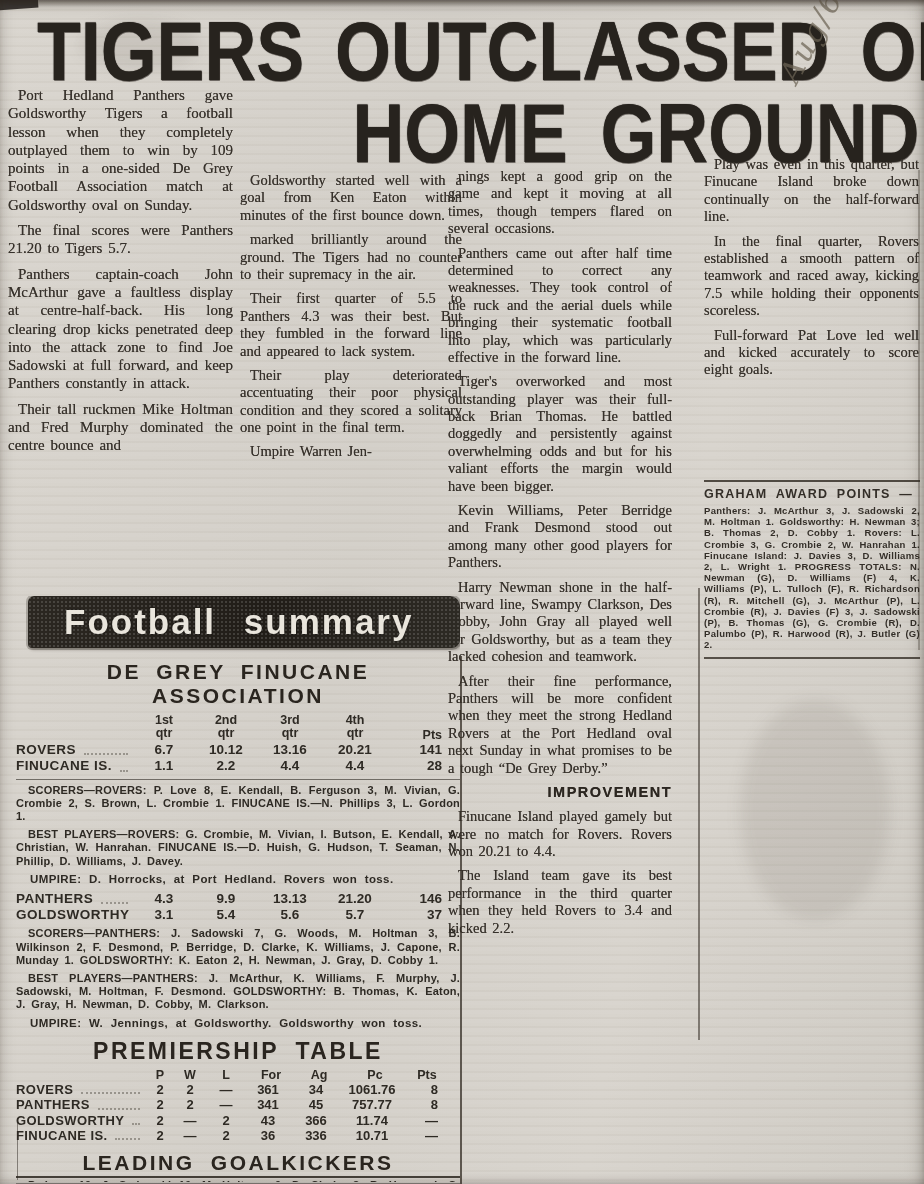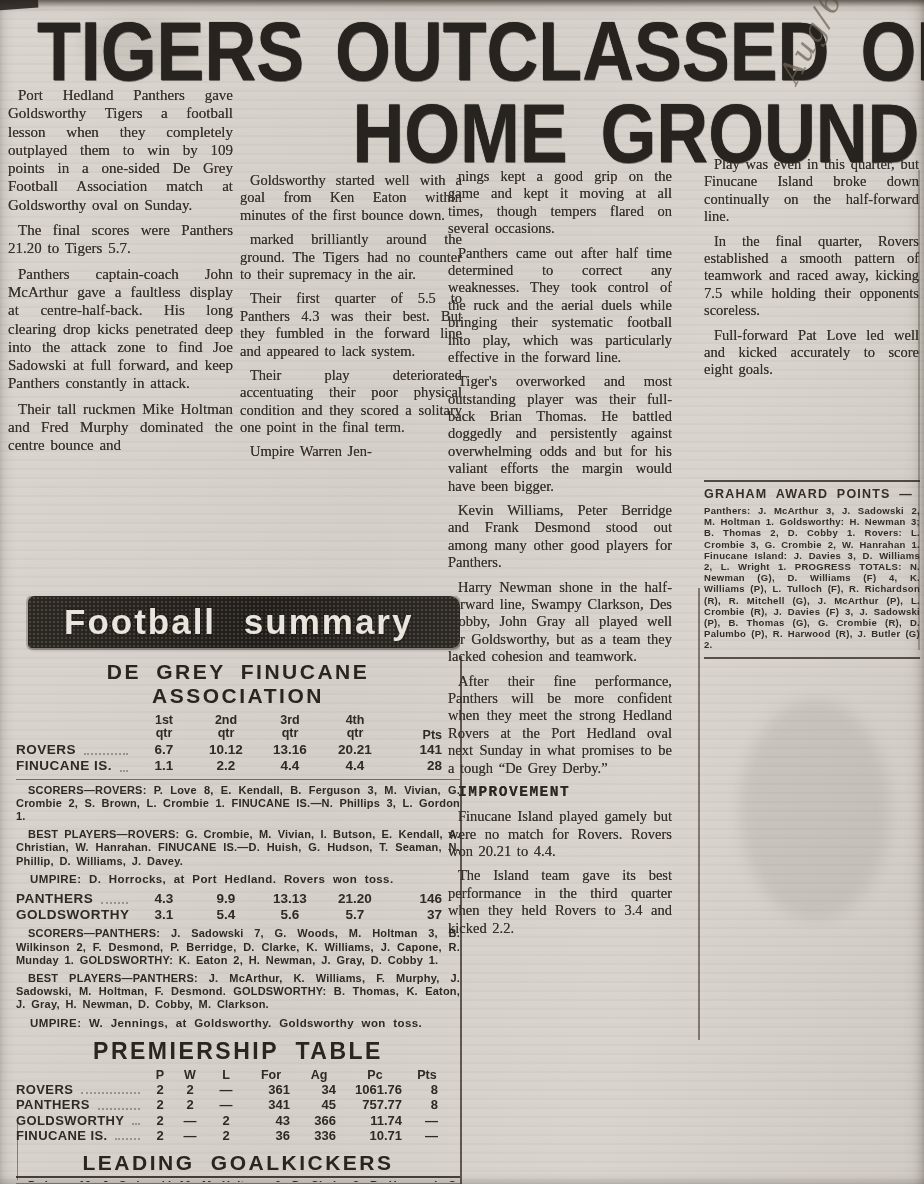--- a/index.html
+++ b/index.html
@@ -36,21 +36,21 @@
 
   
   .col{position:absolute;overflow:hidden;text-align:justify;}
   .col p{margin:0 0 7px 0;text-indent:10px;font-size:14.5px;line-height:1.2;word-spacing:2px;
          text-shadow:0 0 .6px rgba(40,32,24,.7);}
   .col-1{left:8px;top:86px;width:225px;height:505px;}
   .col-1 p{font-size:15px;line-height:1.22;}
   .col-2{left:240px;top:172px;width:222px;height:420px;}
   .col-3{left:448px;top:168px;width:224px;height:1002px;}
   .col-4{left:704px;top:156px;width:215px;height:286px;}
-  .serif-subhead{font-family:Liberation Mono, monospace;font-weight:700;font-size:18px;text-align:left;
+  .serif-subhead{font-family:Liberation Sans, sans-serif;font-weight:700;font-size:18px;text-align:right;
                  letter-spacing:1.5px;margin:8px 0 6px;color:#2b2620;text-indent:0;}
 
   
   .graham{position:absolute;left:704px;top:456px;width:216px;font-family:"Liberation Sans",sans-serif;font-weight:700;color:#332e28;margin-top:24px;}
   .graham-rule-top{border-top:2px solid rgba(55,49,41,.85);margin-bottom:5px;}
   .graham-head{font-size:12.5px;letter-spacing:1.2px;word-spacing:4px;margin-bottom:4px;}
   .graham-body{font-size:9.5px;line-height:1.18;text-align:justify;word-spacing:2px;letter-spacing:.3px;}
   .graham-rule-bot{border-top:2px solid rgba(55,49,41,.8);margin-top:6px;}
 
   
@@ -92,21 +92,21 @@
   .section-head{text-align:center;font-weight:700;letter-spacing:2.5px;word-spacing:8px;color:#2a251f;}
   .prem-head{font-size:23px;margin:9px 0 3px;}
   .gk-head{font-size:21px;margin:8px 0 2px;}
 
   .prem-grid{display:grid;grid-template-columns:130px 28px 32px 40px 50px 46px 66px 38px;font-weight:700;}
   .prem-grid.hdr{font-size:12.5px;}
   .prem-grid.hdr div{text-align:center;}
   .prem-row{display:grid;grid-template-columns:130px 28px 32px 40px 50px 46px 66px 38px;font-weight:700;font-size:13px;line-height:1.18;}
   .prem-row .tname{display:flex;align-items:flex-end;white-space:nowrap;letter-spacing:.4px;}
   .prem-row .c{text-align:center;}
-  .prem-row .r{text-align:right;padding-right:6px;}
+  .prem-row .r{text-align:center;padding-right:6px;}
   .prem-row .pts{text-align:right;padding-right:8px;}
 
   .summary-bottom{position:absolute;left:16px;top:1176px;width:444px;height:5px;
                   border-top:2px solid rgba(45,40,33,.85);border-bottom:1px solid rgba(45,40,33,.45);}
   .summary-left-edge{position:absolute;left:17px;top:1118px;width:1px;height:62px;background:rgba(45,40,33,.5);}
 
   .smudge{position:absolute;border-radius:50%;filter:blur(7px);background:rgba(80,72,60,.10);}
   .s1{left:740px;top:700px;width:150px;height:220px;}
   .s2{left:280px;top:598px;width:120px;height:40px;}
   .s3{left:80px;top:20px;width:120px;height:50px;}

